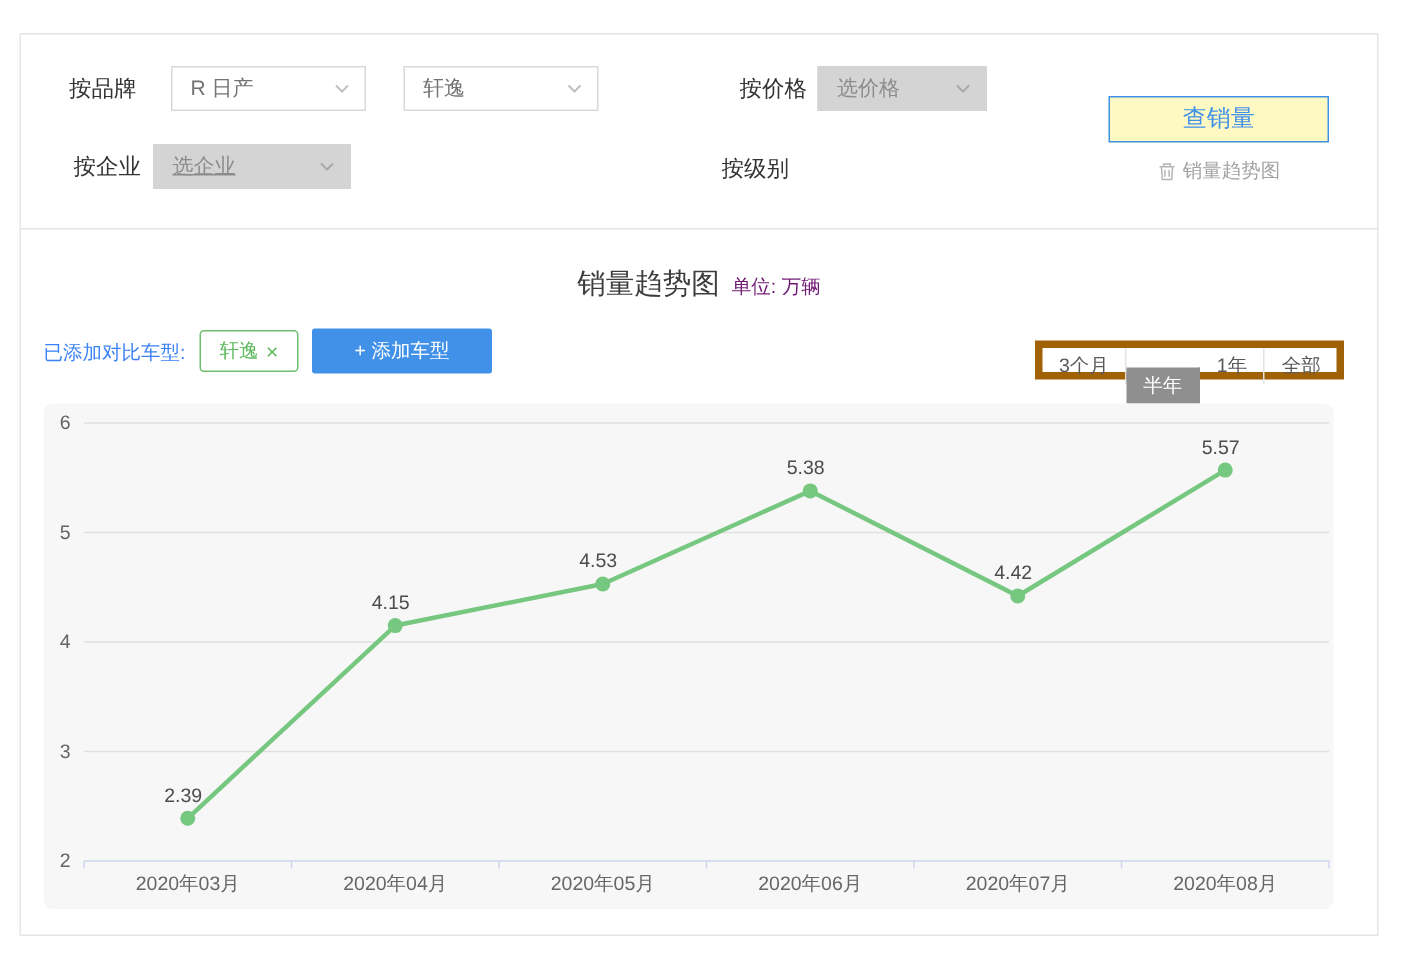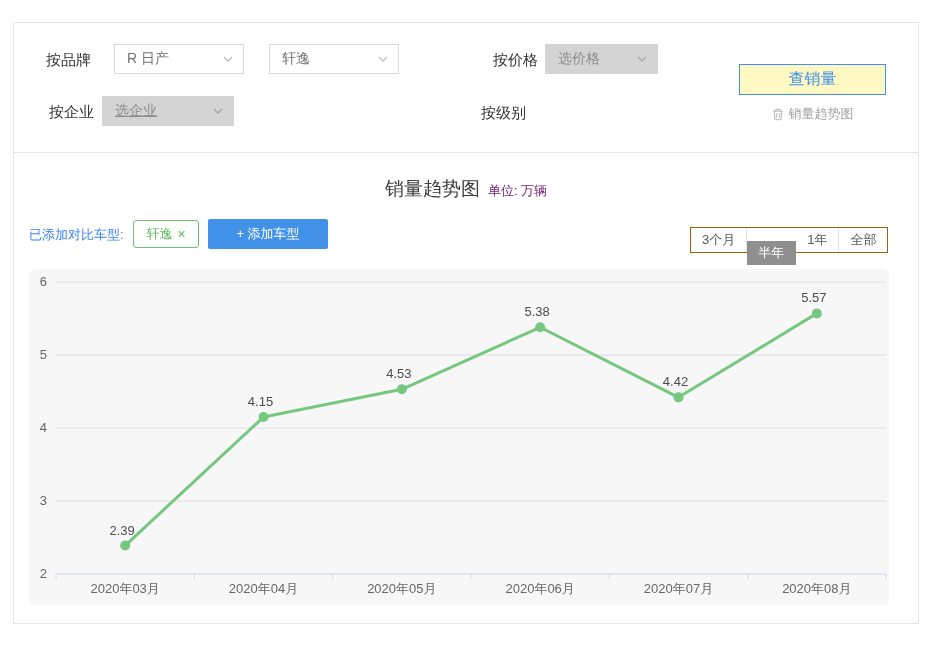--- a/index.html
+++ b/index.html
@@ -65,21 +65,21 @@
   }
   .compare-tag .tag-close{font-size:14px;line-height:1;cursor:pointer;color:var(--tag-green);}
   .add-btn{
     position:absolute;left:194px;top:66px;width:120px;height:30px;
     background:var(--accent-blue);border:none;border-radius:2px;color:#fff;
     font-size:13px;display:flex;align-items:center;justify-content:center;cursor:pointer;
   }
 
   .range-tabs{
     position:absolute;left:676px;top:74px;height:26px;
-    display:flex;border:1px solid #a16207;background:#fff;
+    display:flex;border:5px solid #a16207;background:#fff;
   }
   .range-tab{
     height:24px;display:flex;align-items:center;justify-content:center;
     font-size:13px;color:#595959;cursor:pointer;border-right:1px solid #e3e3e3;
     padding:0 11px;white-space:nowrap;
   }
   .range-tab:last-child{border-right:none;}
   .range-tab.active{background:var(--active-tab-bg);color:#fff;border-right-color:var(--active-tab-bg);margin-top:13px;}
 
   

